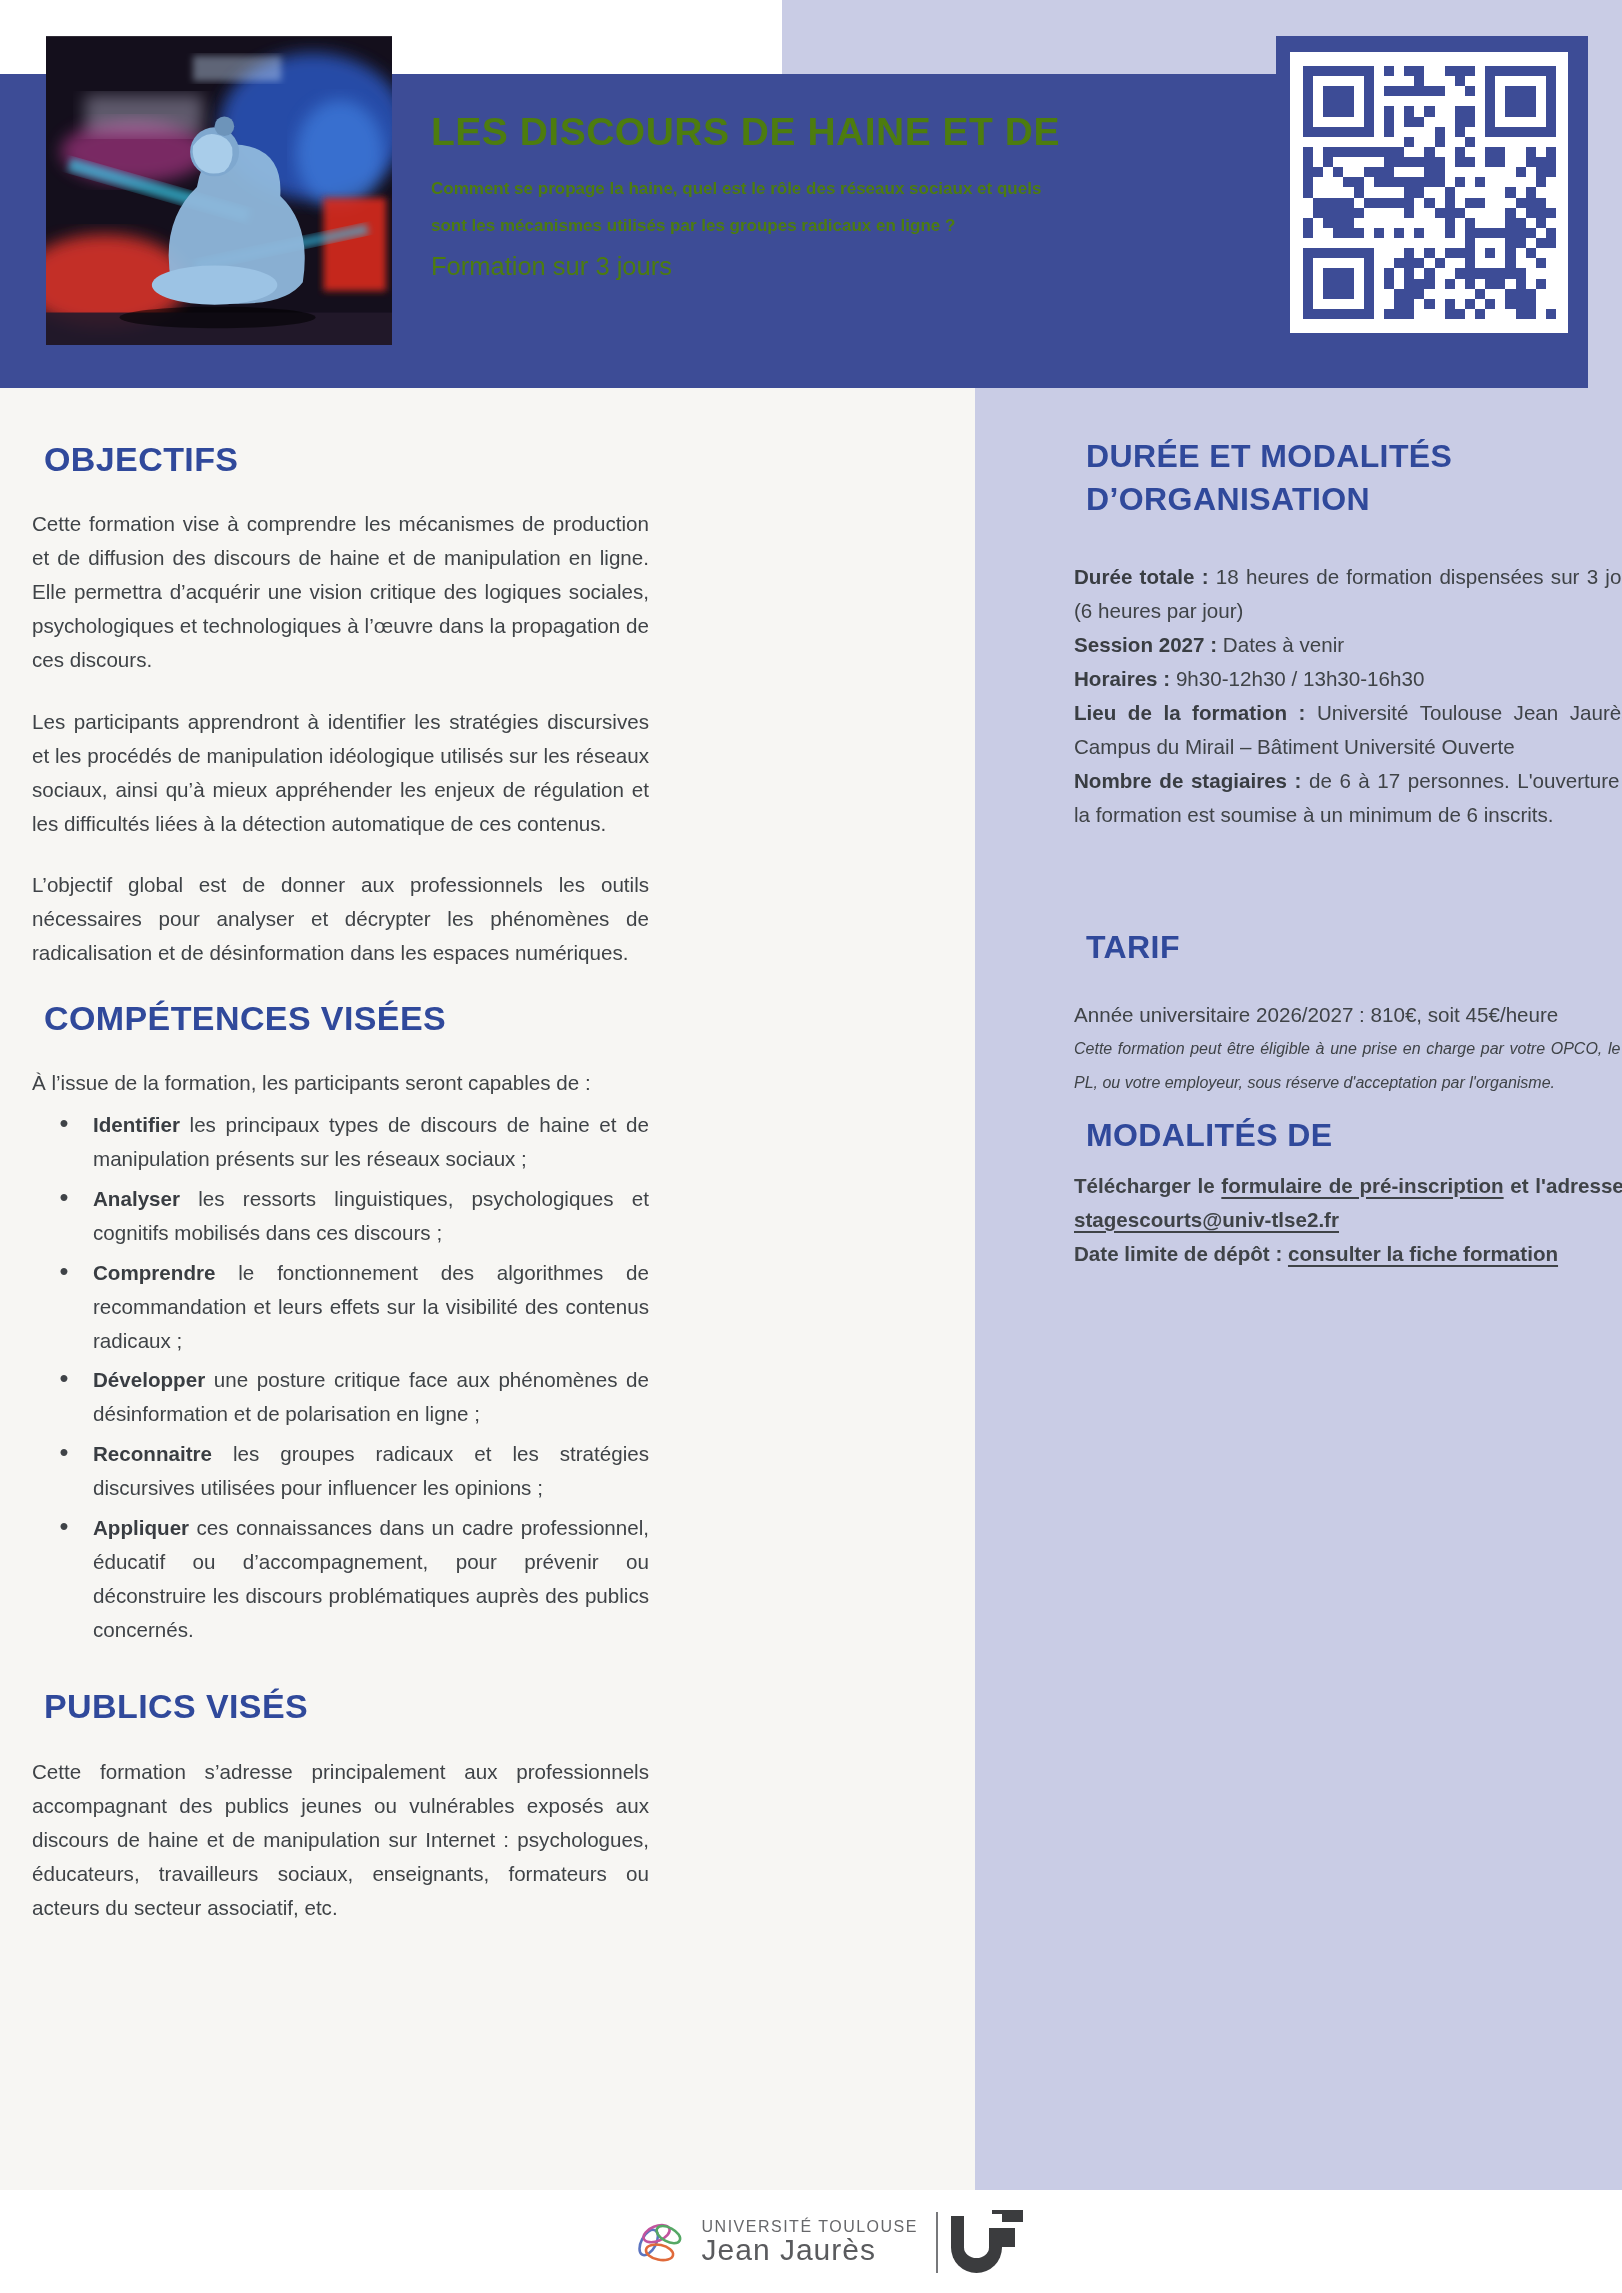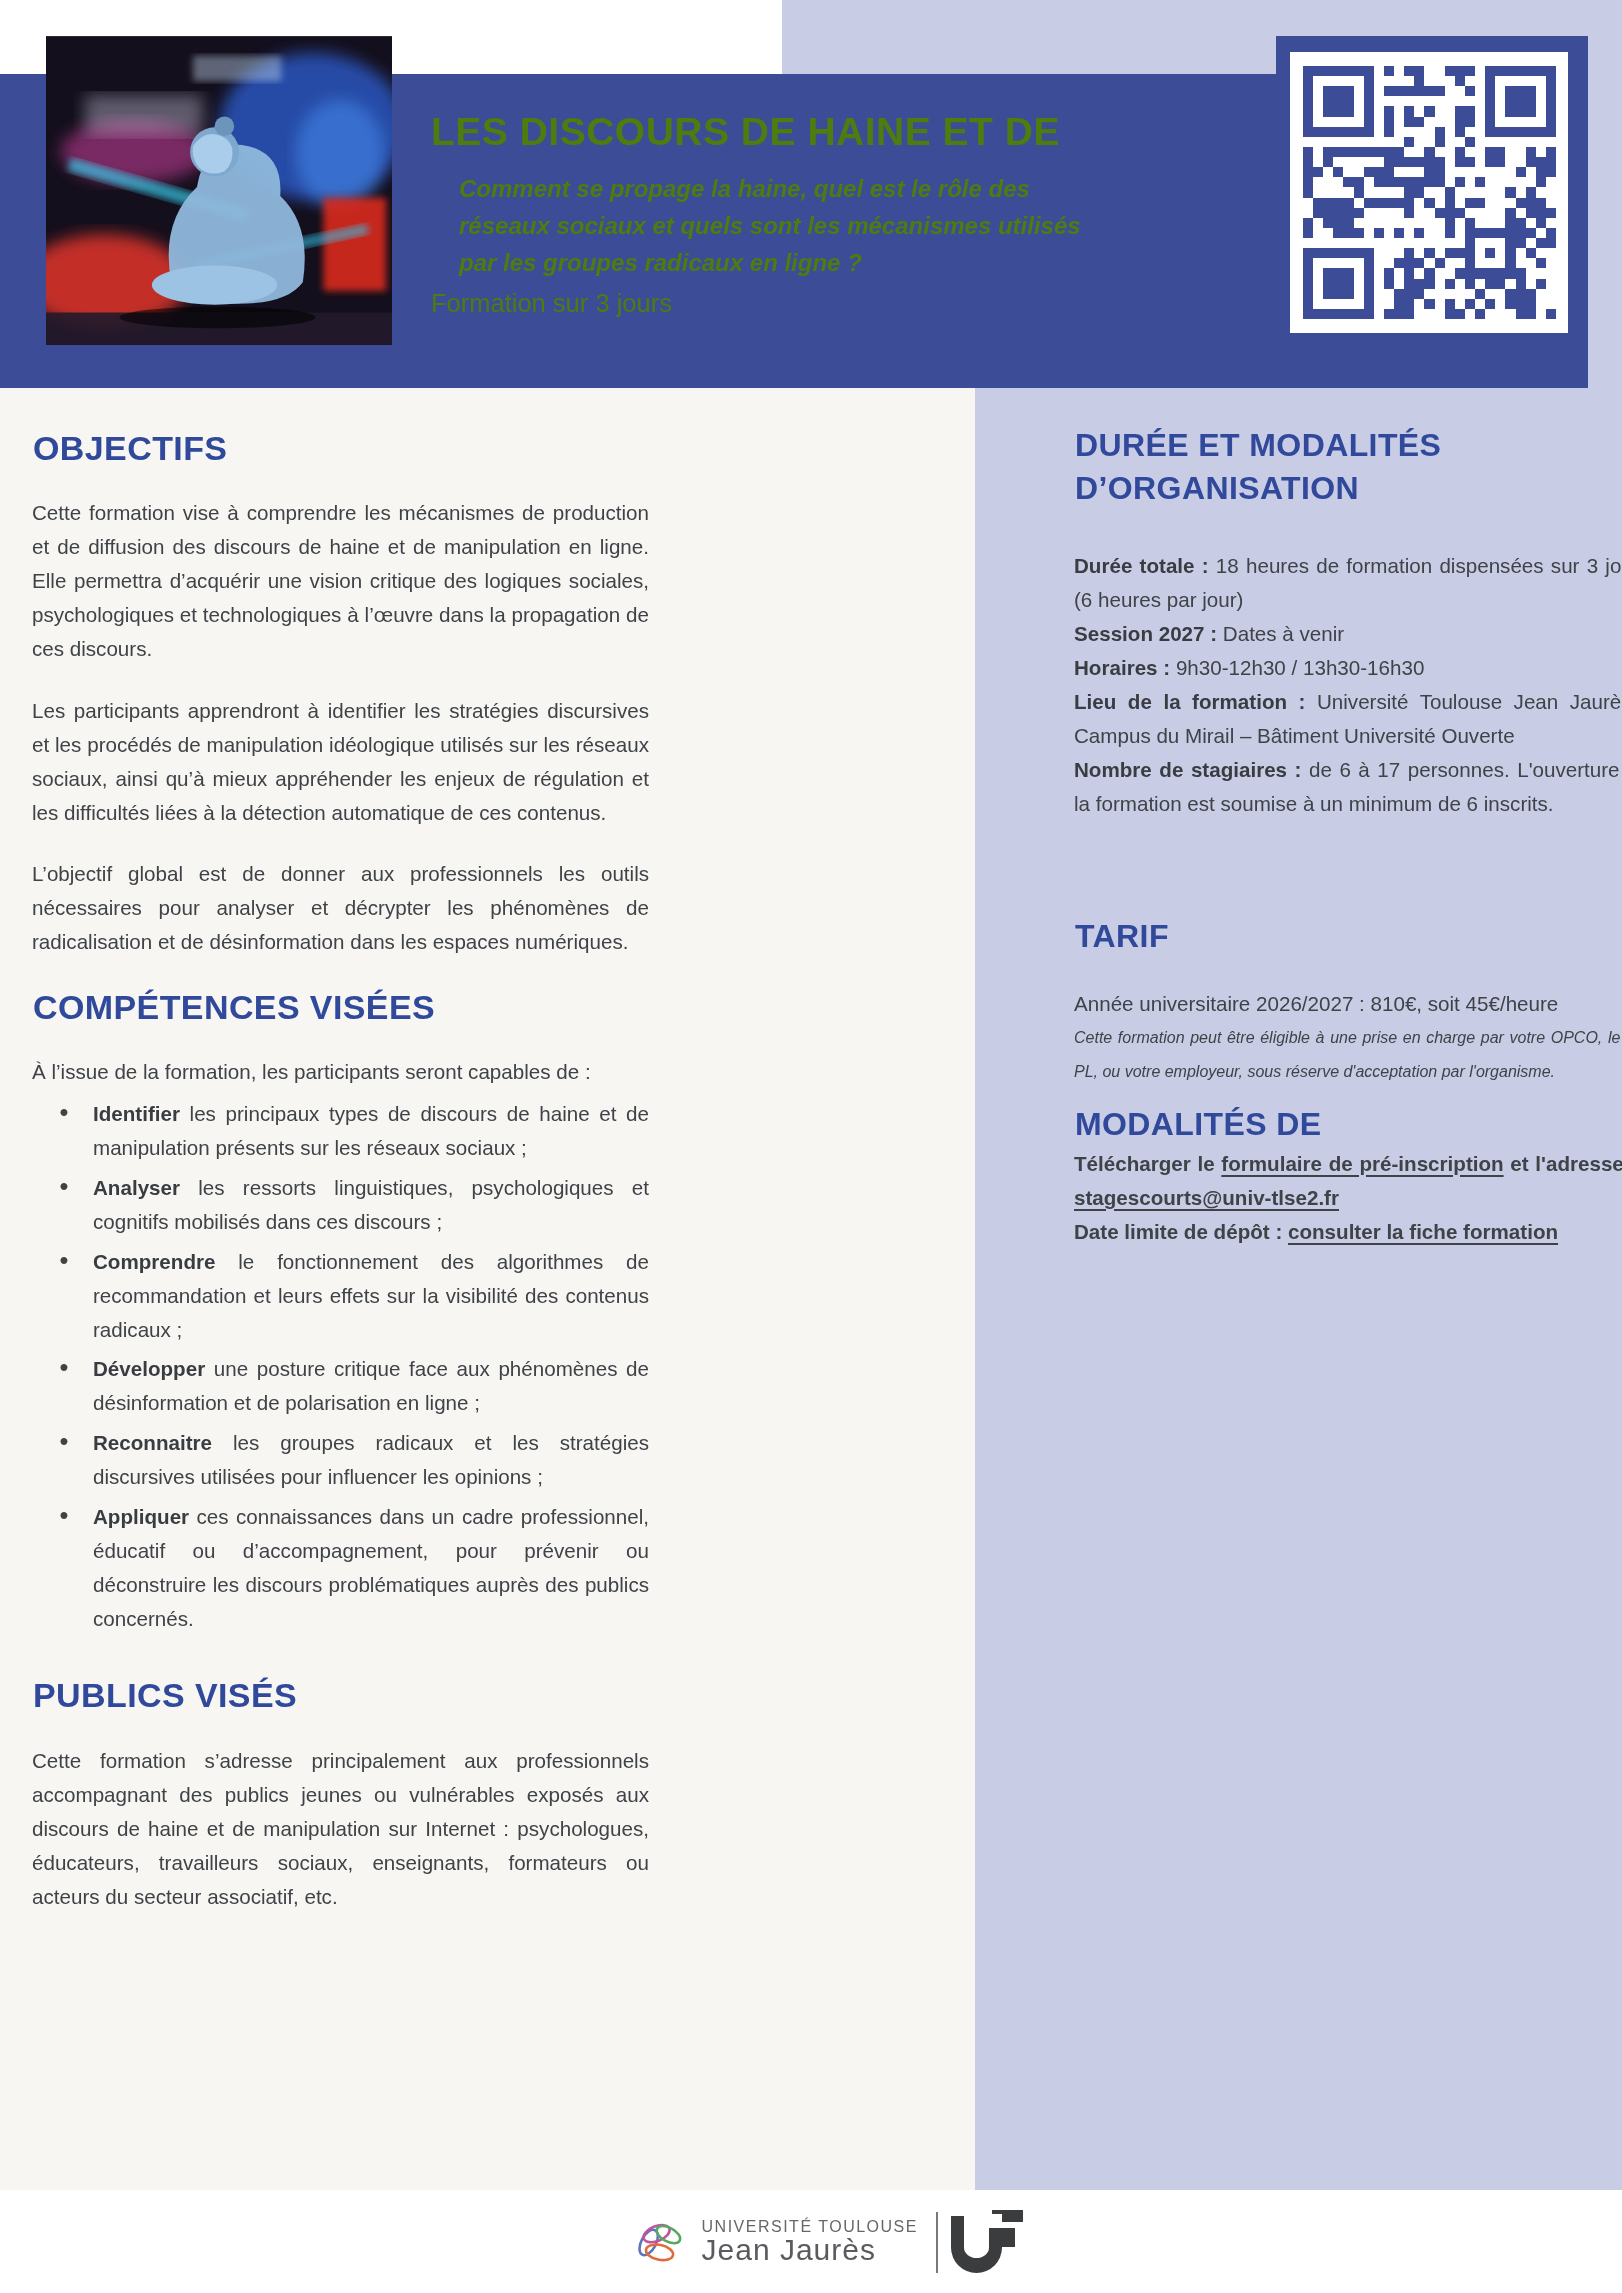--- a/index.html
+++ b/index.html
@@ -13,28 +13,28 @@
   .bg-right{position:absolute;left:975px;top:387px;width:647px;height:1803px;background:#c9cce5;}
   .banner{position:absolute;left:0;top:74px;width:1588px;height:314px;background:#3d4c96;}
   .qr-bump{position:absolute;left:1276px;top:36px;width:312px;height:49px;background:#3d4c96;}
   .qr-panel{position:absolute;left:1290px;top:52px;width:278px;height:281px;background:#ffffff;
     display:flex;align-items:center;justify-content:center;}
   
   .photo{position:absolute;left:46px;top:36px;width:346px;height:309px;overflow:hidden;}
   
   .header-text{position:absolute;left:431px;top:108px;width:804px;color:#4d7c0f;}
   .title{font-size:39px;line-height:48px;font-weight:800;letter-spacing:0.5px;}
-  .subtitle{margin-top:13.7px;font-style:italic;font-size:24px;line-height:37px;font-weight:600;margin-left:28px;}
+  .subtitle{margin-top:13.7px;font-size:17px;line-height:37px;font-weight:600;}
   .formation{margin-top:5.9px;font-size:25.5px;line-height:33px;}
   
   .left-col{position:absolute;left:32px;top:427px;width:617px;color:#3f4347;
     font-size:20.6px;line-height:34px;text-align:justify;}
   .right-col{position:absolute;left:1074px;top:423px;width:576px;color:#3f4347;
     font-size:20.6px;line-height:34px;}
-  h2{margin:1px;color:#30499b;font-weight:800;text-align:left;letter-spacing:0.4px;}
+  h2{margin:12px;color:#30499b;font-weight:800;text-align:left;letter-spacing:0.4px;}
   .left-col h2{font-size:34px;line-height:41px;margin-bottom:27.4px;}
   .right-col h2{font-size:32px;line-height:43px;}
   .left-col p{margin:0 0 27.4px 0;}
   .mt{margin-top:23.5px;}
   .mt2{margin-top:39px;}
   .intro{margin:0 0 7.8px 0 !important;}
   ul.bullets{list-style:none;margin:0;padding:0;}
   ul.bullets li{position:relative;padding-left:61px;margin-bottom:5.9px;}
   ul.bullets li::before{content:"\2022";position:absolute;left:27.4px;top:-2px;font-size:25.5px;color:#3f4347;}
   strong{color:#393d42;font-weight:700;}

